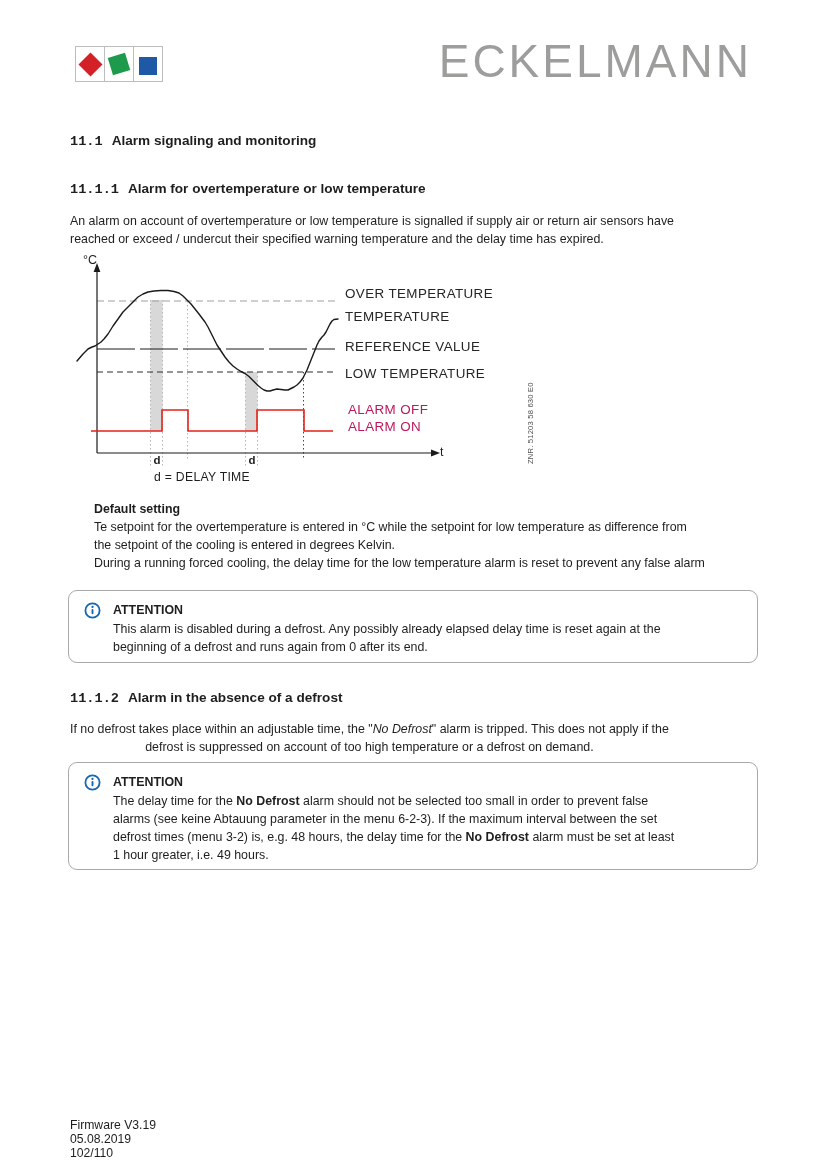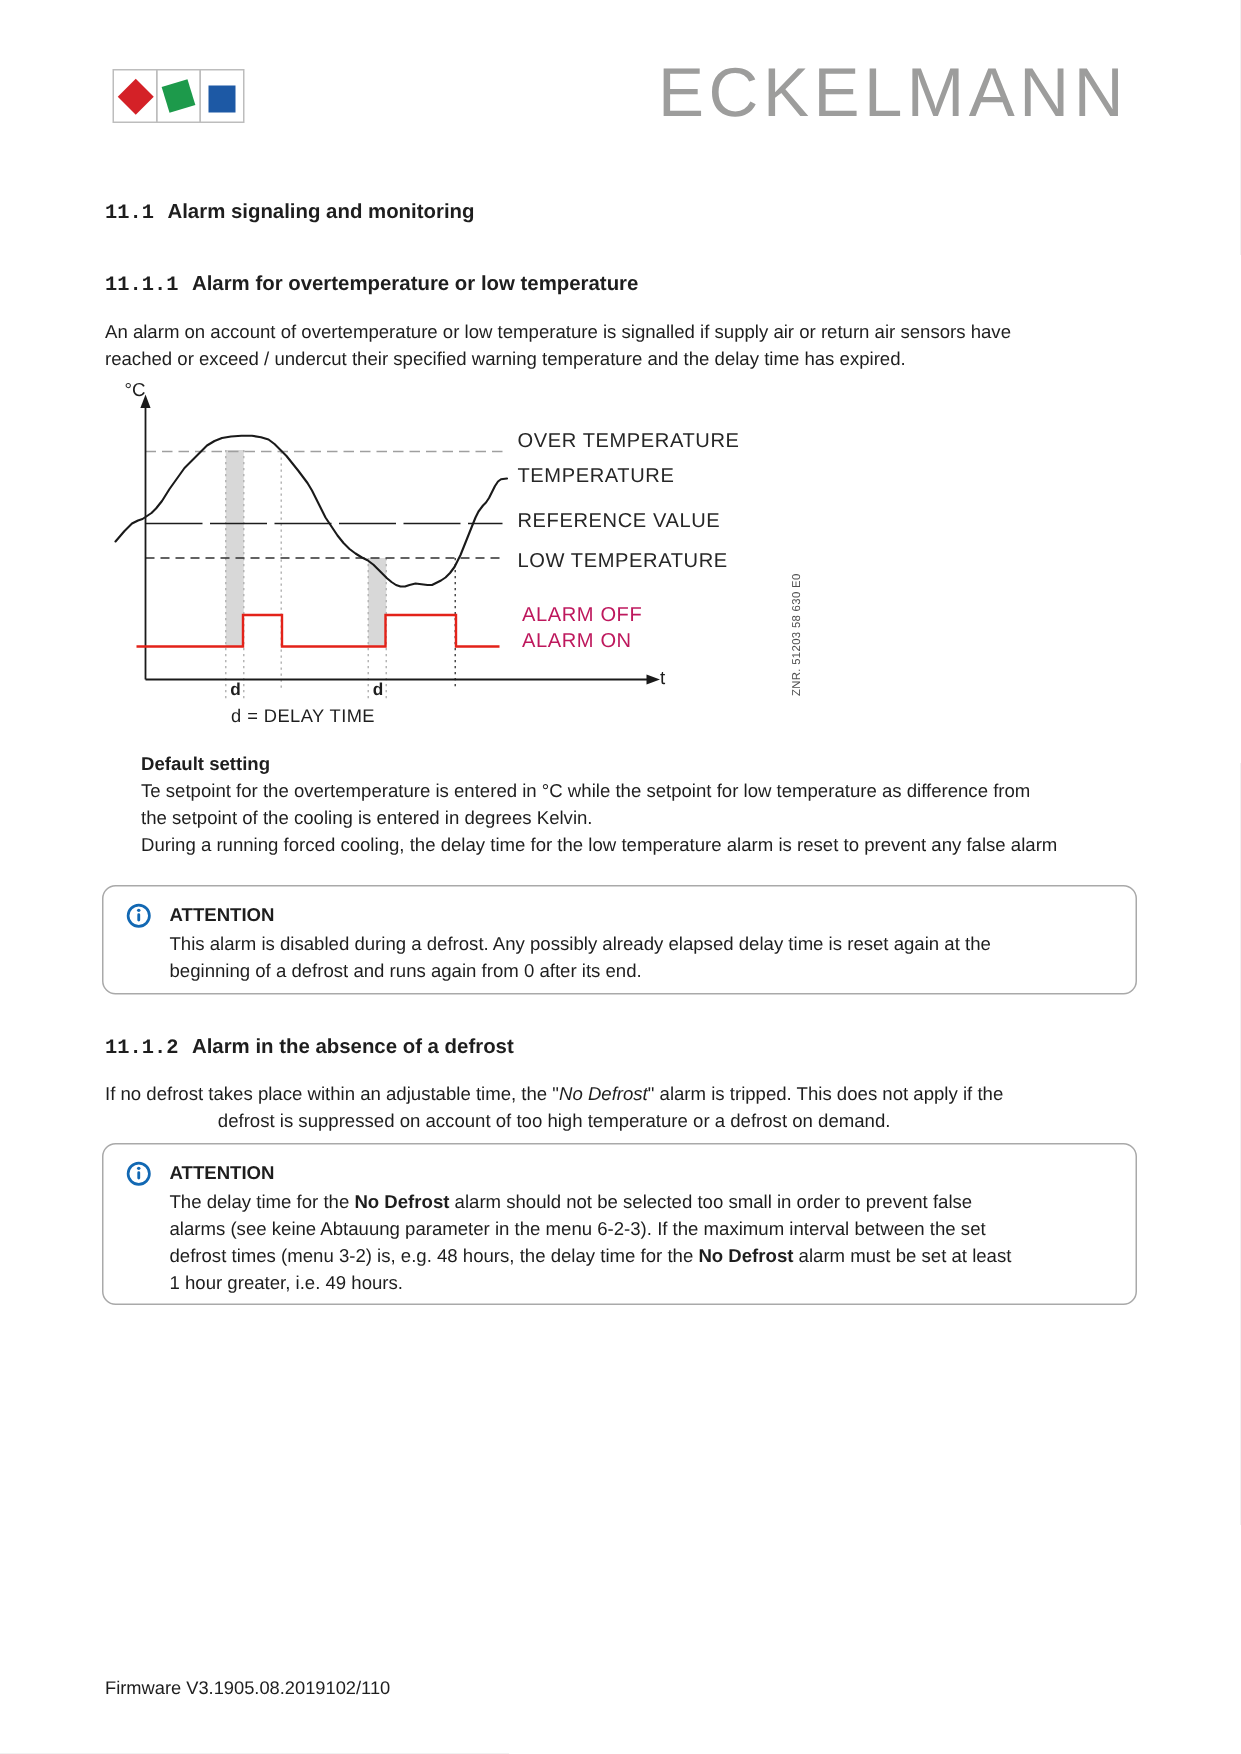--- a/index.html
+++ b/index.html
@@ -43,21 +43,21 @@
   .diagram svg{position:absolute;left:0;top:0;}
   .dlabel{position:absolute;font-size:13.4px;letter-spacing:0.4px;color:#262626;white-space:nowrap;}
   .dlabel.red{color:#be185d;}
   .axlabel{position:absolute;font-size:12.5px;color:#1e1e1e;white-space:nowrap;}
   .dtick{position:absolute;font-size:11.5px;font-weight:bold;width:12px;text-align:center;}
   .dlegend{position:absolute;font-size:12.2px;letter-spacing:0.3px;white-space:nowrap;}
   .znr{position:absolute;left:451px;top:124px;height:88px;writing-mode:vertical-rl;
     transform:rotate(180deg);font-size:7.6px;color:#4f4f4f;letter-spacing:0.2px;white-space:nowrap;}
   
   .footer{left:70px;top:1118px;width:687px;display:flex;
-    font-size:12.2px;}
+    font-size:12.2px;flex-direction:column;}
 </style>
 </head>
 <body>
 
 <div class="page">
 
   <div class="abs logo">
     <div class="cell">
         <span class="sq sq-red"></span>
       </div>

